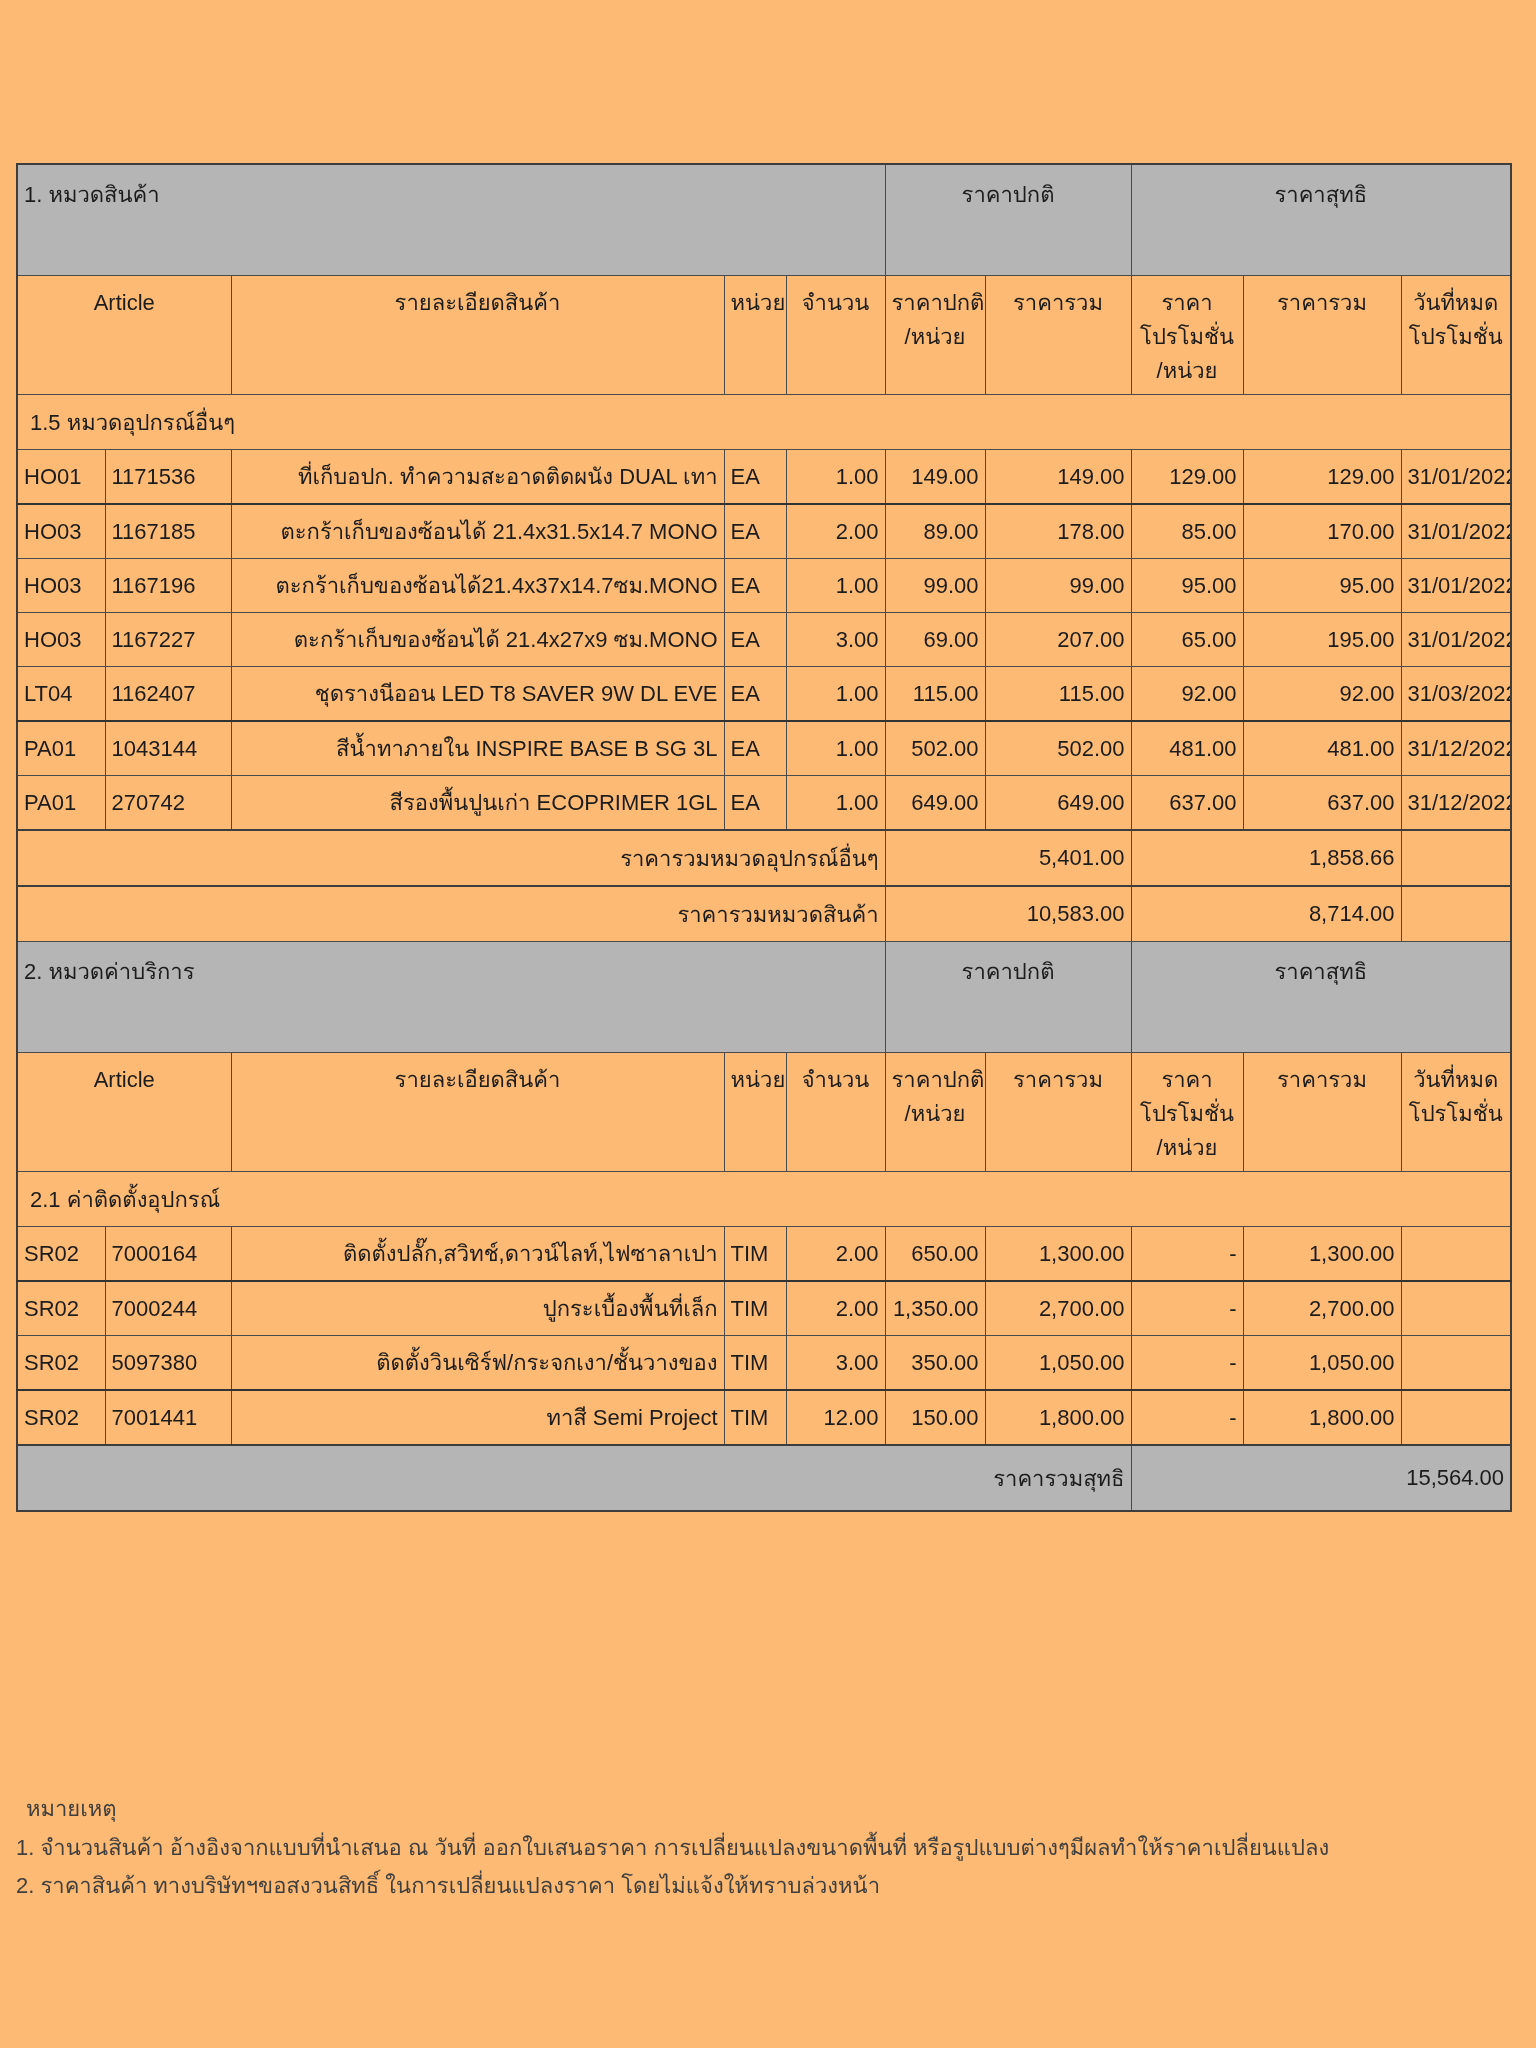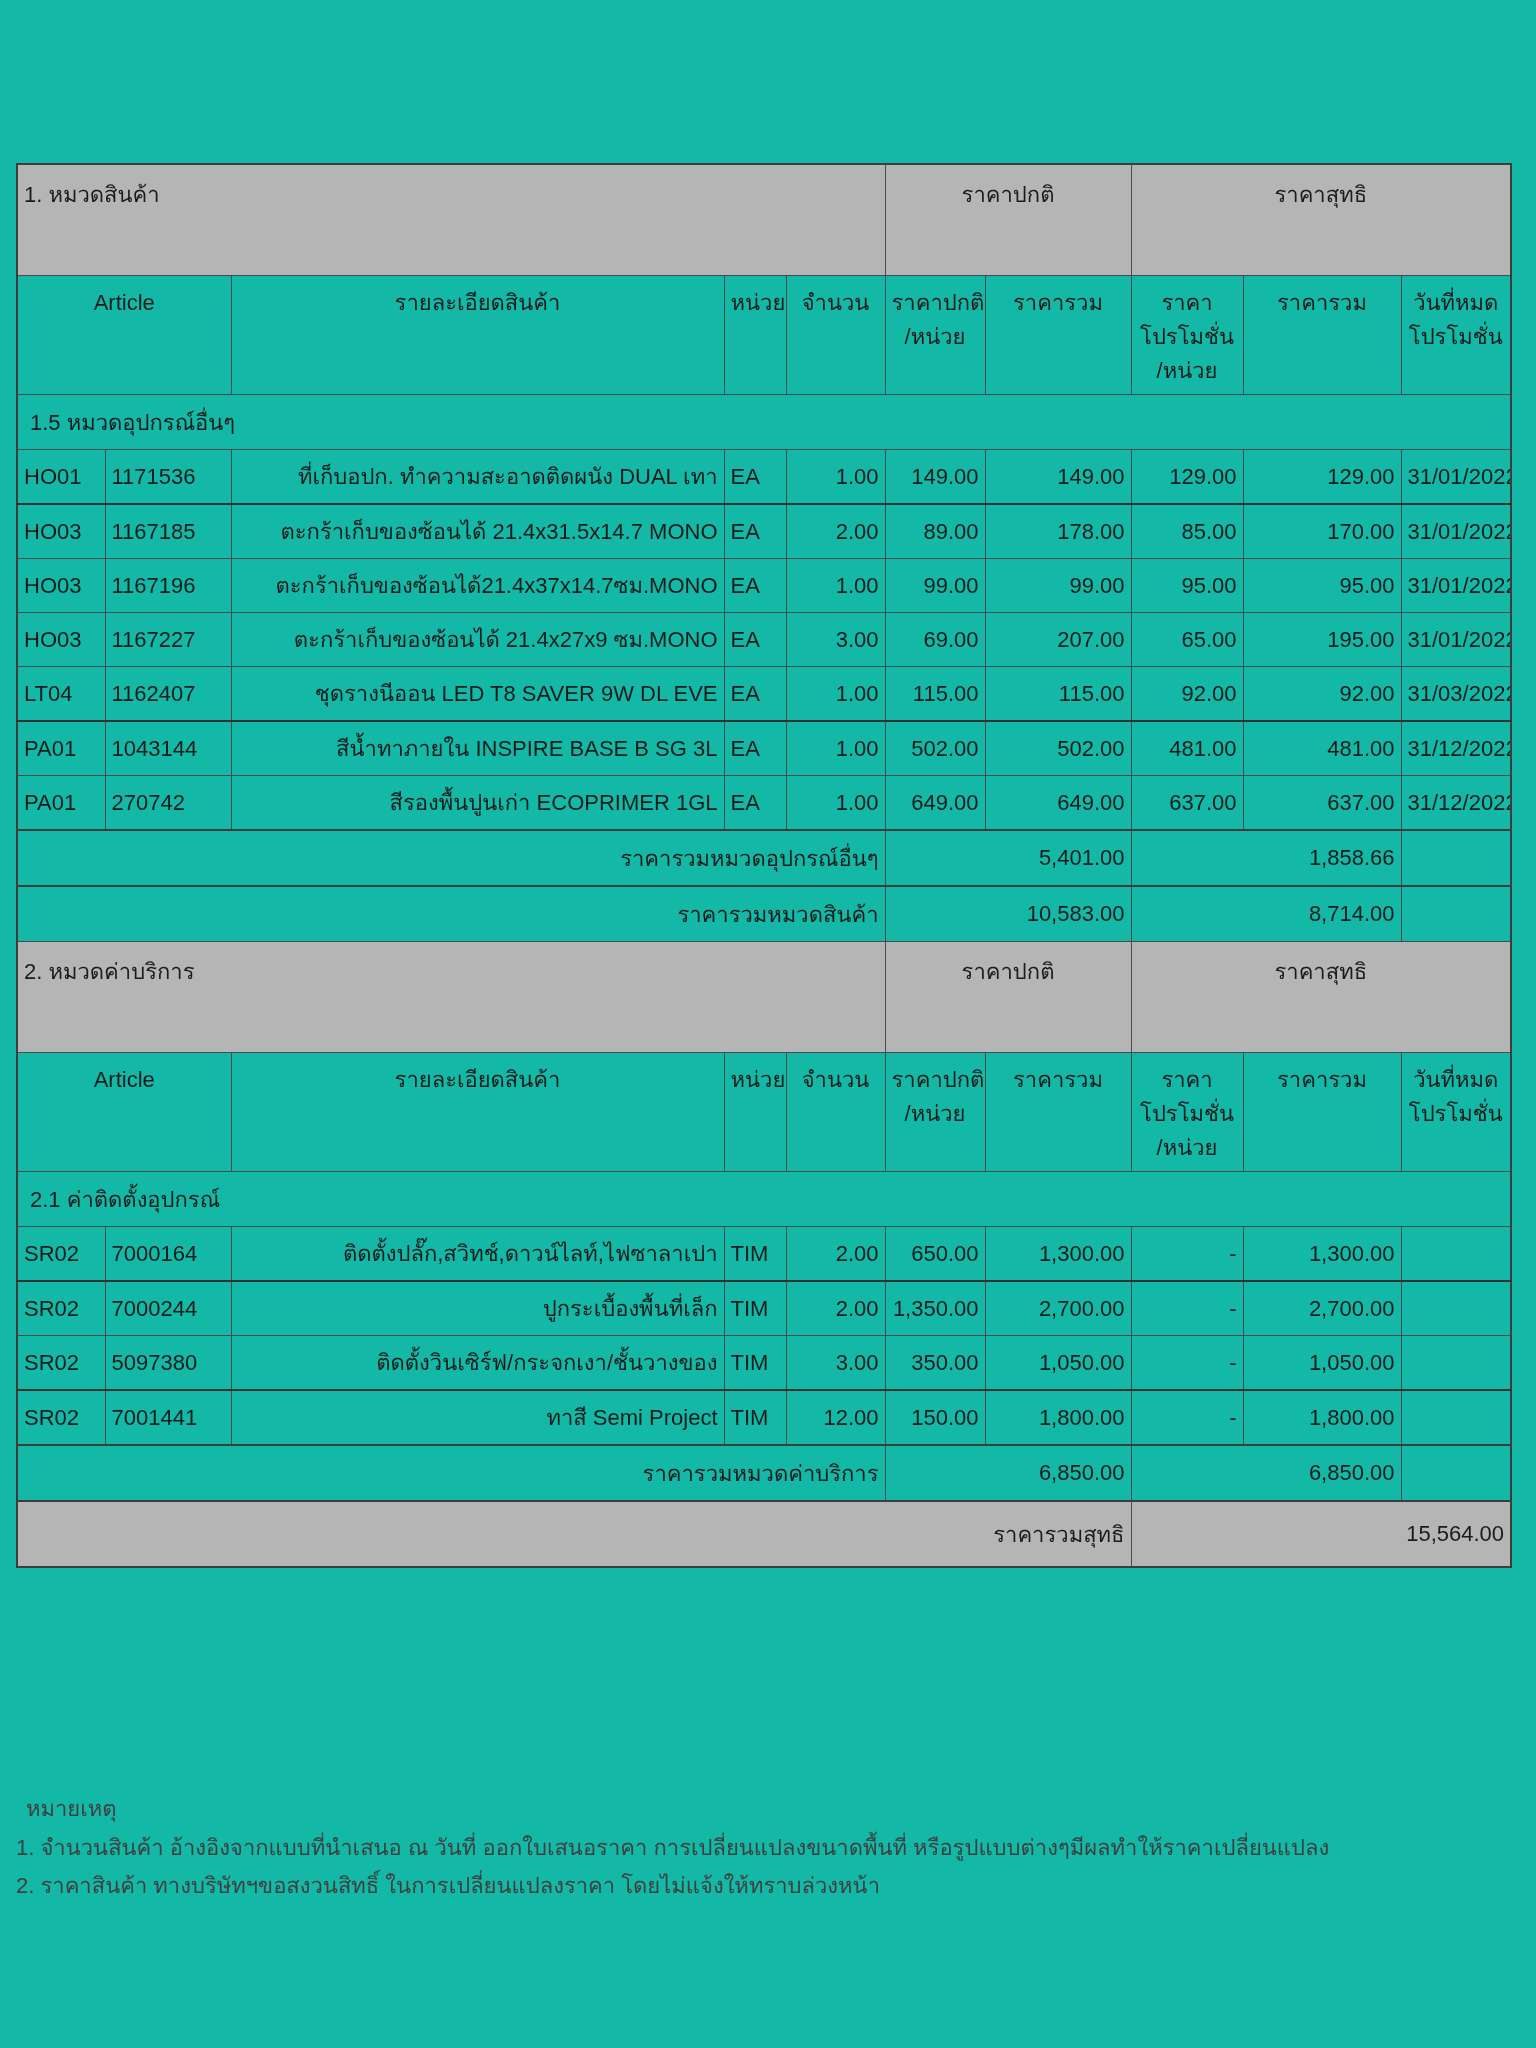--- a/index.html
+++ b/index.html
@@ -1,20 +1,20 @@
 <!DOCTYPE html>
 <html><head>
 <meta charset="utf-8">
 <style>
   html,body{margin:0;padding:0;background:#ffffff;}
   .page{
     position:relative;
     width:1536px;
     height:2048px;
-    background:#14b8a6;
+    background:#fdba74;
     font-family:"Liberation Sans","DejaVu Sans",sans-serif;
     color:#1c1c1c;
     overflow:hidden;
   }
   table.quote{
     position:absolute;
     left:16px;
     top:163px;
     width:1494px;
     border-collapse:collapse;
@@ -322,26 +322,20 @@
           <td class="c-right">12.00</td>
           <td class="c-right">150.00</td>
           <td class="c-right">1,800.00</td>
           <td class="c-right">-</td>
           <td class="c-right">1,800.00</td>
           <td class="c-center"></td>
         </tr>
       </tbody>
 
     <tbody>
-    <tr class="subtotal-row">
-      <td colspan="5" class="c-left">ราคารวมหมวดค่าบริการ</td>
-      <td colspan="2" class="c-right">6,850.00</td>
-      <td colspan="2" class="c-right">6,850.00</td>
-      <td></td>
-    </tr>
 
     <tr class="grand-row">
       <td colspan="7" class="c-left">ราคารวมสุทธิ</td>
       <td colspan="3" class="c-right">15,564.00</td>
     </tr>
   </tbody>
     </table>
 
   <div class="notes">
     <div class="notes-title">หมายเหตุ</div>

